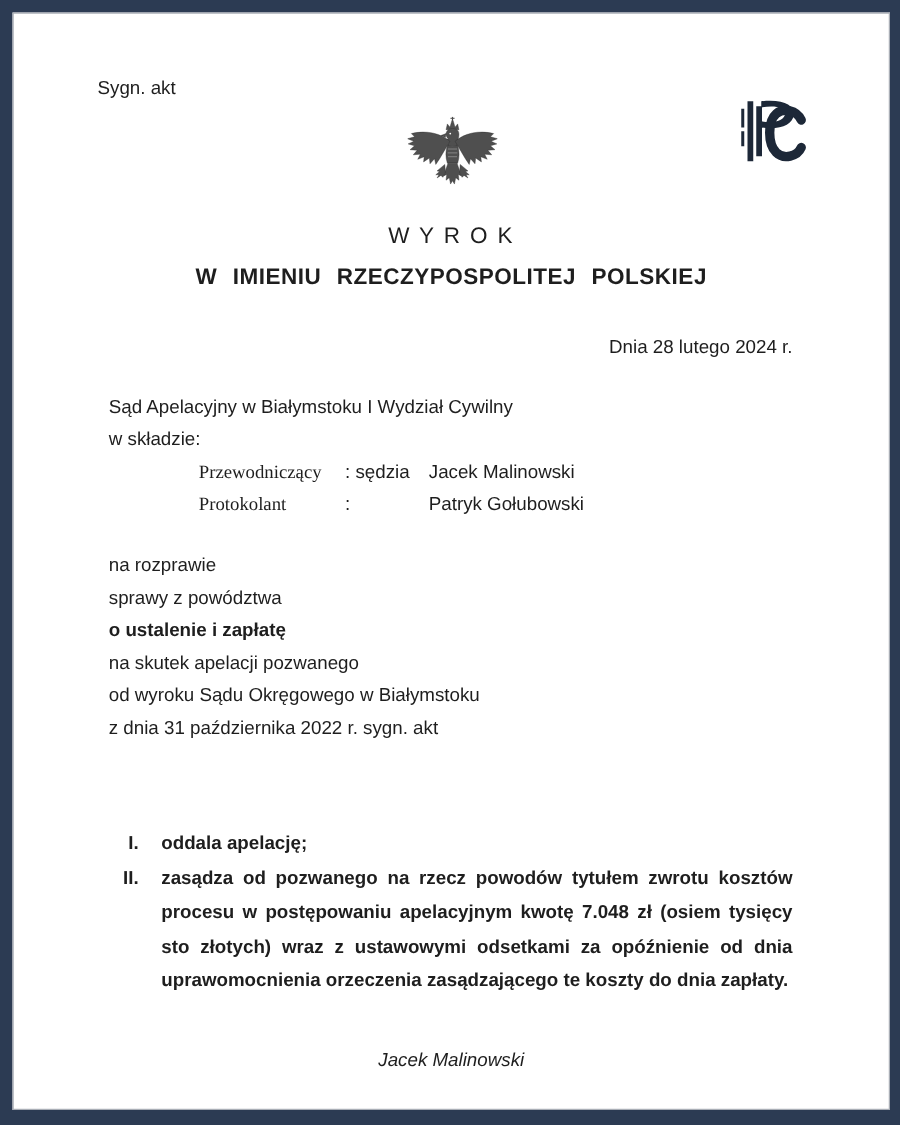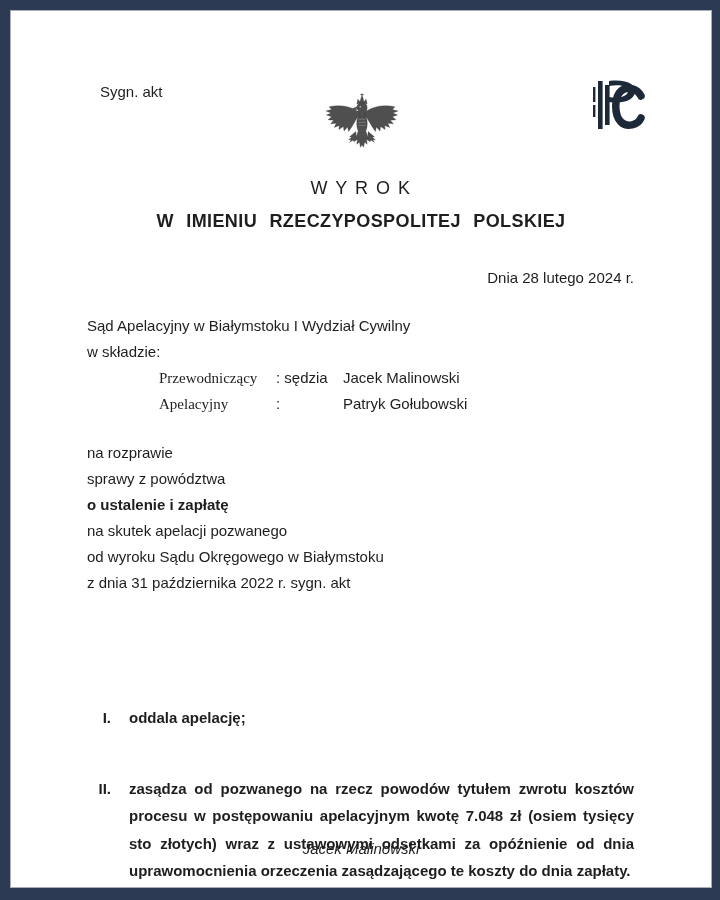--- a/index.html
+++ b/index.html
@@ -13,22 +13,22 @@
   }
   .page{
     position:absolute;left:10px;top:10px;
     width:702px;height:878px;
     background:#ffffff;
     border:1px solid #a9aeb6;
     box-sizing:border-box;
     overflow:hidden;
   }
   .sygn{
-    position:absolute;left:89px;top:51px;
-    font-size:15px;line-height:18px;margin-top:21px;
+    position:absolute;left:67px;top:51px;
+    font-size:15px;line-height:18px;
   }
   .eagle{
     position:absolute;left:315px;top:82px;width:72px;height:73px;
   }
   .logo{
     position:absolute;left:581px;top:66px;width:54px;height:58px;
   }
   .title{
     position:absolute;left:0;top:167px;width:100%;
     text-align:center;font-size:18px;font-weight:normal;
@@ -57,21 +57,21 @@
   }
   .recitals strong.after-prefix{margin-left:6px;}
   .rulings{
     position:absolute;left:76px;top:650px;width:547px;
     font-size:15px;line-height:27.5px;font-weight:bold;
   }
   .ruling-item{position:relative;}
   .ruling-num{
     position:absolute;left:0;top:0;width:24px;text-align:right;
   }
-  .ruling-text{display:block;margin-left:42px;margin-top:43px;}
+  .ruling-text{display:block;margin-left:42px;}
   .ruling-text.justified{text-align:justify;}
   .signature{
     position:absolute;left:0;top:829px;width:100%;
     text-align:center;font-style:italic;font-size:15px;
   }
   svg{display:block;width:100%;height:100%;}
 </style>
 </head>
 <body>
 
@@ -128,21 +128,21 @@
     <div>w składzie:</div>
     <div id="panel-rows">
         <div class="panel-row">
           <span class="panel-indent"></span>
           <span class="panel-role">Przewodniczący</span>
           <span class="panel-sep">: sędzia</span>
           <span class="panel-name">Jacek Malinowski</span>
         </div>
         <div class="panel-row">
           <span class="panel-indent"></span>
-          <span class="panel-role">Apelacyjny</span>
+          <span class="panel-role">Protokolant</span>
           <span class="panel-sep">:</span>
           <span class="panel-name">Patryk Gołubowski</span>
         </div>
       </div>
   </div>
 
   <div class="recitals" id="recitals">
       <div class="recital-line"><span>na rozprawie</span></div>
       <div class="recital-line"><span>sprawy z powództwa</span></div>
       <div class="recital-line"><strong>o ustalenie i zapłatę</strong></div>

